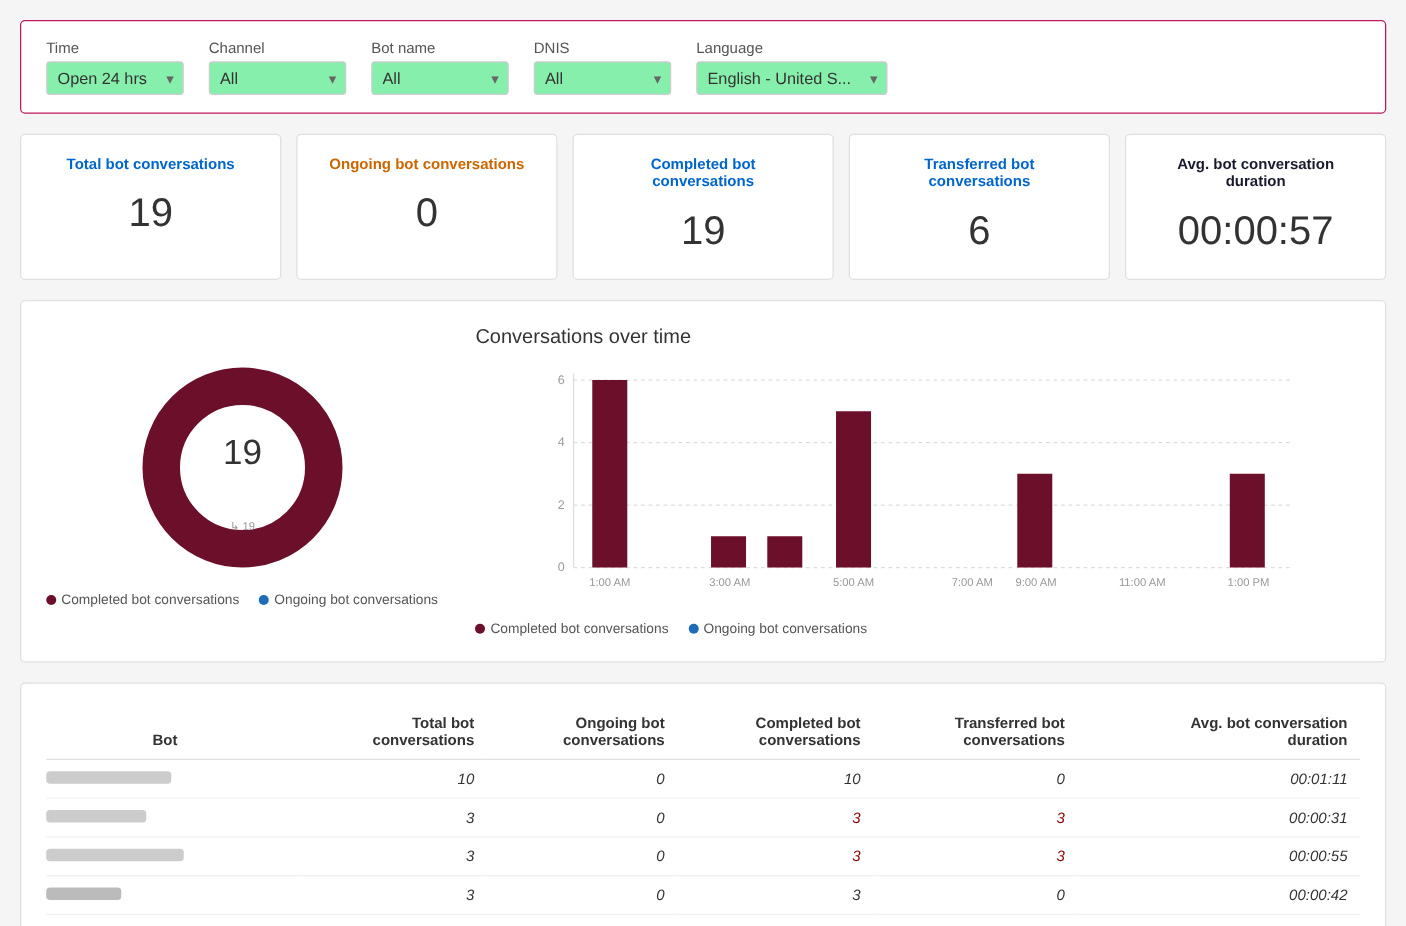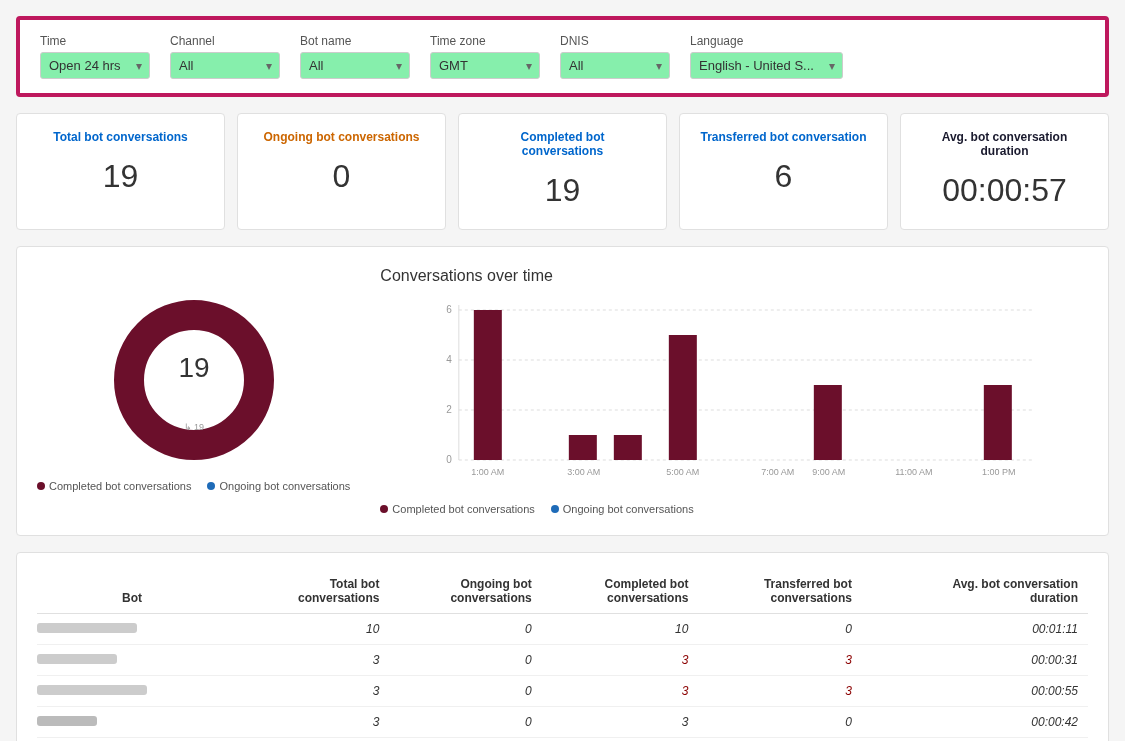--- a/index.html
+++ b/index.html
@@ -11,21 +11,21 @@
     }
     .page {
       width: 1125px;
       min-height: 741px;
       background: #f5f5f5;
       padding: 16px;
     }
     
     .filters {
       background: #fff;
-      border: 4px solid #be185d;
+      border: 1px solid #be185d;
       border-radius: 4px;
       padding: 14px 20px;
       display: flex;
       gap: 20px;
       align-items: flex-end;
       margin-bottom: 16px;
     }
     .filter-group {
       display: flex;
       flex-direction: column;
@@ -222,28 +222,20 @@
     </div>
     <div class="filter-group">
       <span class="filter-label">Bot name</span>
       <div class="select-wrapper">
         <select class="filter-select">
           <option>All</option>
         </select>
       </div>
     </div>
     <div class="filter-group">
-      <span class="filter-label">Time zone</span>
-      <div class="select-wrapper">
-        <select class="filter-select">
-          <option>GMT</option>
-        </select>
-      </div>
-    </div>
-    <div class="filter-group">
       <span class="filter-label">DNIS</span>
       <div class="select-wrapper">
         <select class="filter-select">
           <option>All</option>
         </select>
       </div>
     </div>
     <div class="filter-group">
       <span class="filter-label">Language</span>
       <div class="select-wrapper">
@@ -261,21 +253,21 @@
     </div>
     <div class="metric-card">
       <div class="metric-title orange">Ongoing bot conversations</div>
       <div class="metric-value">0</div>
     </div>
     <div class="metric-card">
       <div class="metric-title blue">Completed bot conversations</div>
       <div class="metric-value">19</div>
     </div>
     <div class="metric-card">
-      <div class="metric-title blue">Transferred bot conversation</div>
+      <div class="metric-title blue">Transferred bot conversations</div>
       <div class="metric-value">6</div>
     </div>
     <div class="metric-card">
       <div class="metric-title dark">Avg. bot conversation duration</div>
       <div class="metric-value" style="font-size:32px;">00:00:57</div>
     </div>
   </div>
 
   <div class="charts-section">
 

